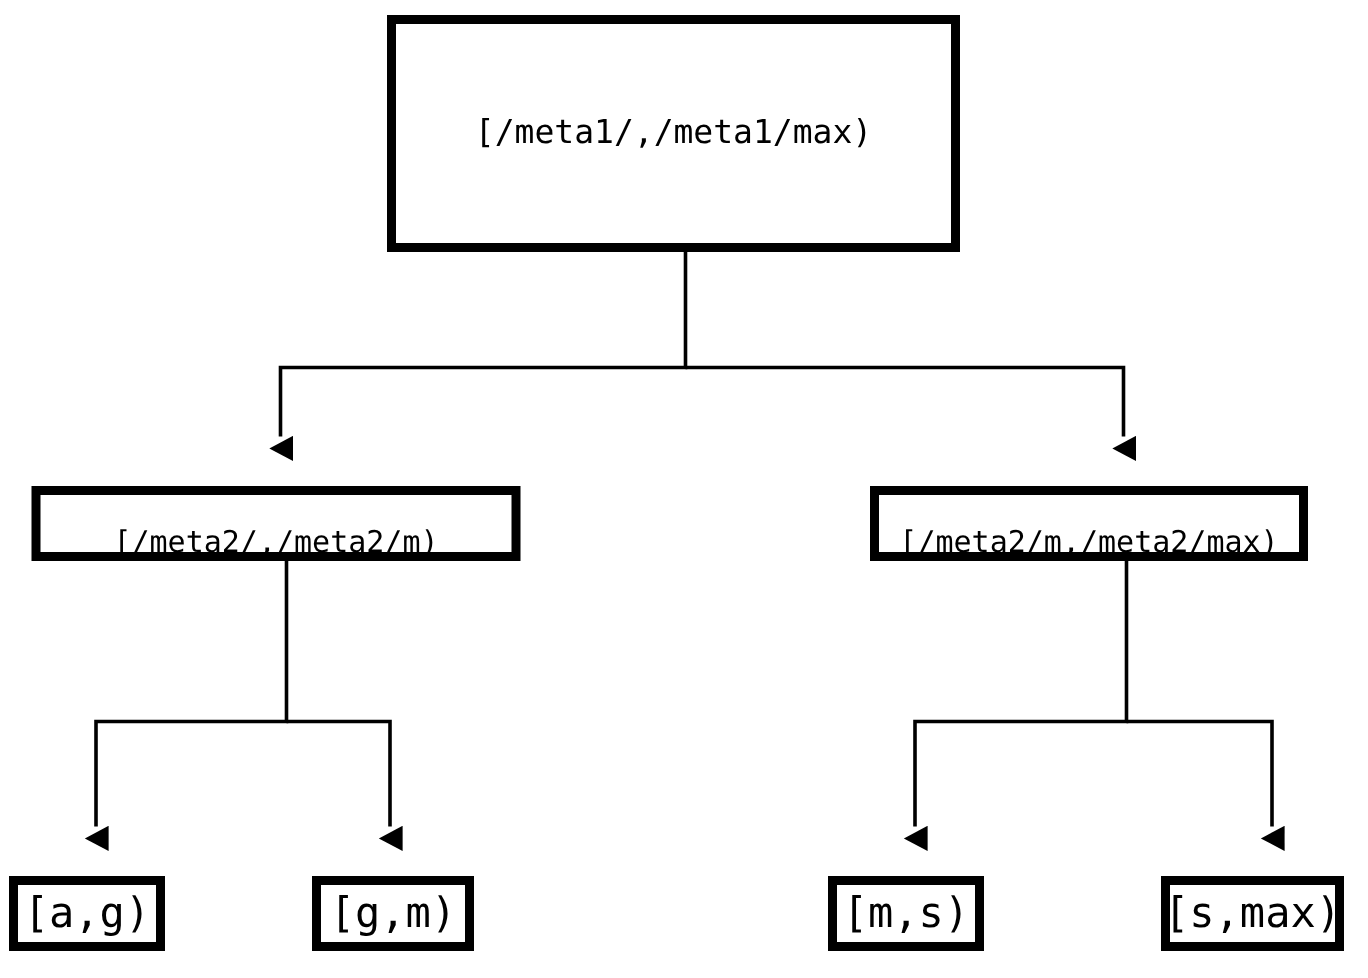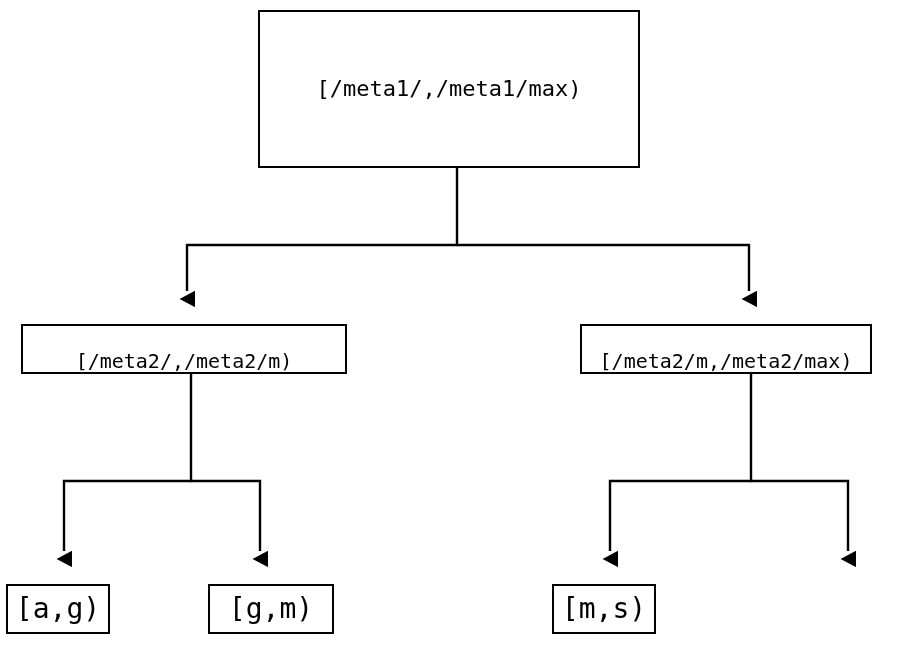--- a/index.html
+++ b/index.html
@@ -24,21 +24,21 @@
     position: absolute;
     left: 0;
     top: 0;
     width: 912px;
     height: 652px;
   }
   .node {
     position: absolute;
     box-sizing: border-box;
     background: #ffffff;
-    border: 2px solid #000000;
+    border: 6px solid #000000;
     display: flex;
     align-items: center;
     justify-content: center;
     text-align: center;
     color: #000000;
     white-space: pre;
   }
   .node-label {
     display: block;
     line-height: 1;
@@ -70,21 +70,21 @@
     width: 292px;
   }
   .node-leaf {
     top: 584px;
     height: 50px;
   }
   .node-leaf .node-label {
     font-size: 28px;
   }
   .node-leaf-1 { left: 6px;   width: 104px; }
-  .node-leaf-2 { left: 208px; width: 126px; }
+  .node-leaf-2 { left: 208px; width: 108px; }
   .node-leaf-3 { left: 552px; width: 104px; }
   .node-leaf-4 { left: 774px; width: 122px; }
 </style>
 </head>
 <body>
 
 <div id="diagram-root">
 
   <svg id="edge-layer" width="912" height="652" viewBox="0 0 912 652" xmlns="http://www.w3.org/2000/svg">
     <defs>
@@ -132,14 +132,17 @@
   </div>
 
   <div class="node node-leaf node-leaf-2">
     <span class="node-label">[g,m)</span>
   </div>
 
   <div class="node node-leaf node-leaf-3">
     <span class="node-label">[m,s)</span>
   </div>
 
+  <div class="node node-leaf node-leaf-4">
+    <span class="node-label">[s,max)</span>
+  </div>
 
 </div>
 
 </body></html>

